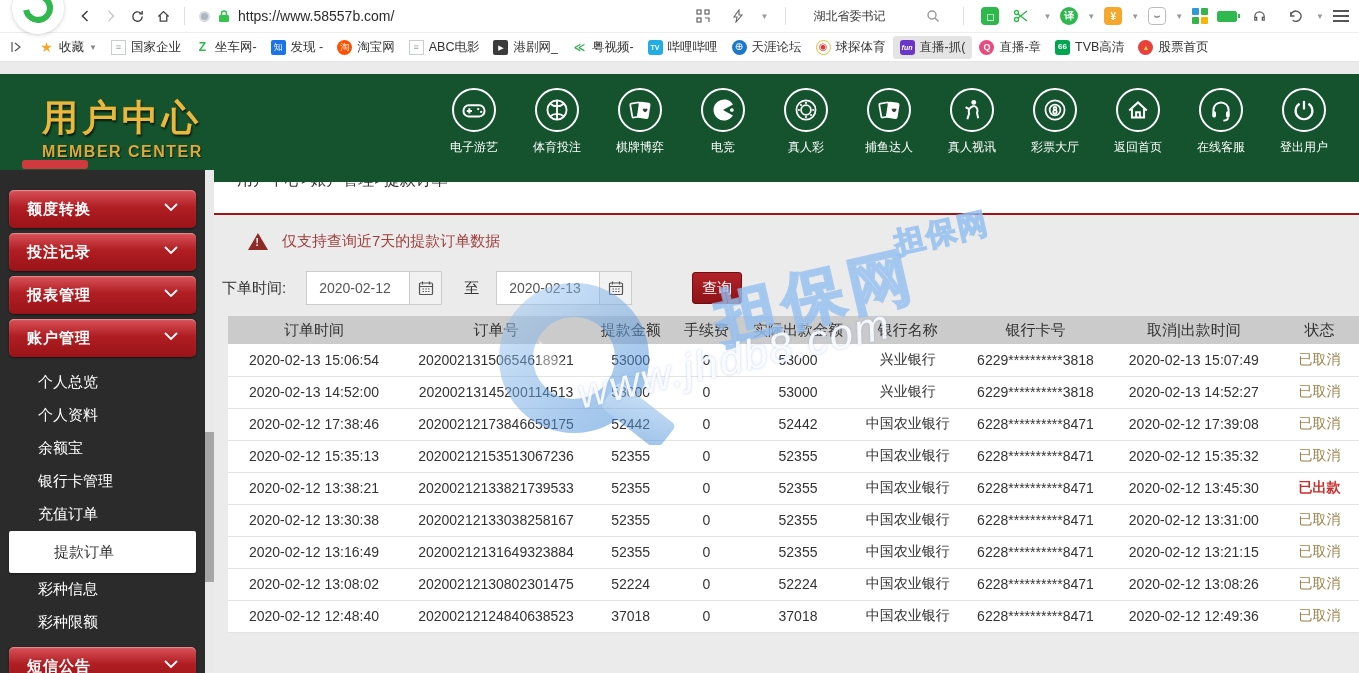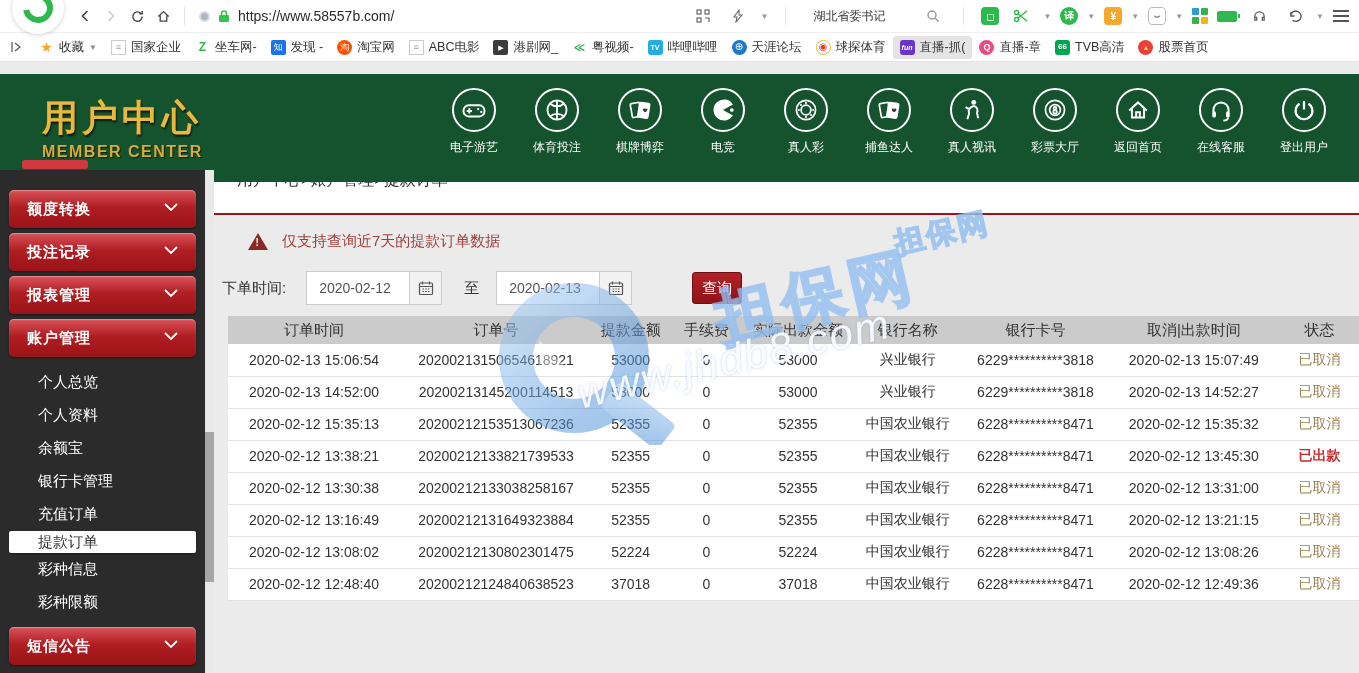--- a/index.html
+++ b/index.html
@@ -47,21 +47,21 @@
 
   
   #sidebar { position:absolute; top:170px; left:0; width:205px; height:503px; background:#2b2b2b; z-index:11; overflow:hidden; }
   #sidebar-topred { position:absolute; top:160px; left:22px; width:66px; height:9px; background:#d0393e; border-radius:3px; z-index:12; }
   .side-btn { position:relative; margin:0 9px 5px 9px; height:38px; border-radius:5px; background:linear-gradient(180deg,#d9535a 0%,#b01e23 45%,#9a1318 100%); box-shadow:inset 0 1px 1px rgba(255,255,255,.35), 0 1px 2px rgba(0,0,0,.5); display:flex; align-items:center; cursor:pointer; }
   .side-btn:first-of-type { margin-top:20px; }
   .side-btn .lbl { color:#fff; font-size:15px; font-weight:bold; padding-left:18px; letter-spacing:1px; }
   .side-btn .chev { position:absolute; right:18px; top:13px; }
   .submenu { list-style:none; padding:4px 0 2px 0; }
   .sub-item { height:33px; display:flex; align-items:center; padding-left:38px; font-size:15px; color:#fff; cursor:pointer; }
-  .sub-item[data-active="true"] { background:#fff; color:#333; margin:0 9px; padding-left:29px; border-radius:2px; height:22px; box-shadow:0 1px 2px rgba(0,0,0,.4); }
+  .sub-item[data-active="true"] { background:#fff; color:#333; margin:0 9px; padding-left:45px; border-radius:2px; height:42px; box-shadow:0 1px 2px rgba(0,0,0,.4); }
 
   
   #scroll-strip { position:absolute; top:170px; left:205px; width:9px; height:503px; background:#e9e9e9; z-index:11; }
   #scroll-thumb { position:absolute; top:262px; left:0; width:9px; height:150px; background:#a6a6a6; }
 
   
   #content { position:absolute; top:170px; left:214px; width:1145px; height:503px; background:#ebebeb; }
   #breadcrumb-bar { height:45px; background:#fff; border-bottom:2px solid #9e1418; display:flex; align-items:flex-start; padding-left:23px; }
   #breadcrumb { font-size:16px; color:#333; }
   #warning-row { display:flex; align-items:center; gap:14px; margin:14px 0 0 34px; height:24px; }
@@ -620,20 +620,31 @@
           <td>20200213145200114513</td>
           <td>53000</td>
           <td>0</td>
           <td>53000</td>
           <td>兴业银行</td>
           <td>6229**********3818</td>
           <td>2020-02-13 14:52:27</td>
           <td data-status="cancelled">已取消</td>
         </tr>
 
+        <tr>
+          <td>2020-02-12 17:38:46</td>
+          <td>20200212173846659175</td>
+          <td>52442</td>
+          <td>0</td>
+          <td>52442</td>
+          <td>中国农业银行</td>
+          <td>6228**********8471</td>
+          <td>2020-02-12 17:39:08</td>
+          <td data-status="cancelled">已取消</td>
+        </tr>
 
         <tr>
           <td>2020-02-12 15:35:13</td>
           <td>20200212153513067236</td>
           <td>52355</td>
           <td>0</td>
           <td>52355</td>
           <td>中国农业银行</td>
           <td>6228**********8471</td>
           <td>2020-02-12 15:35:32</td>

